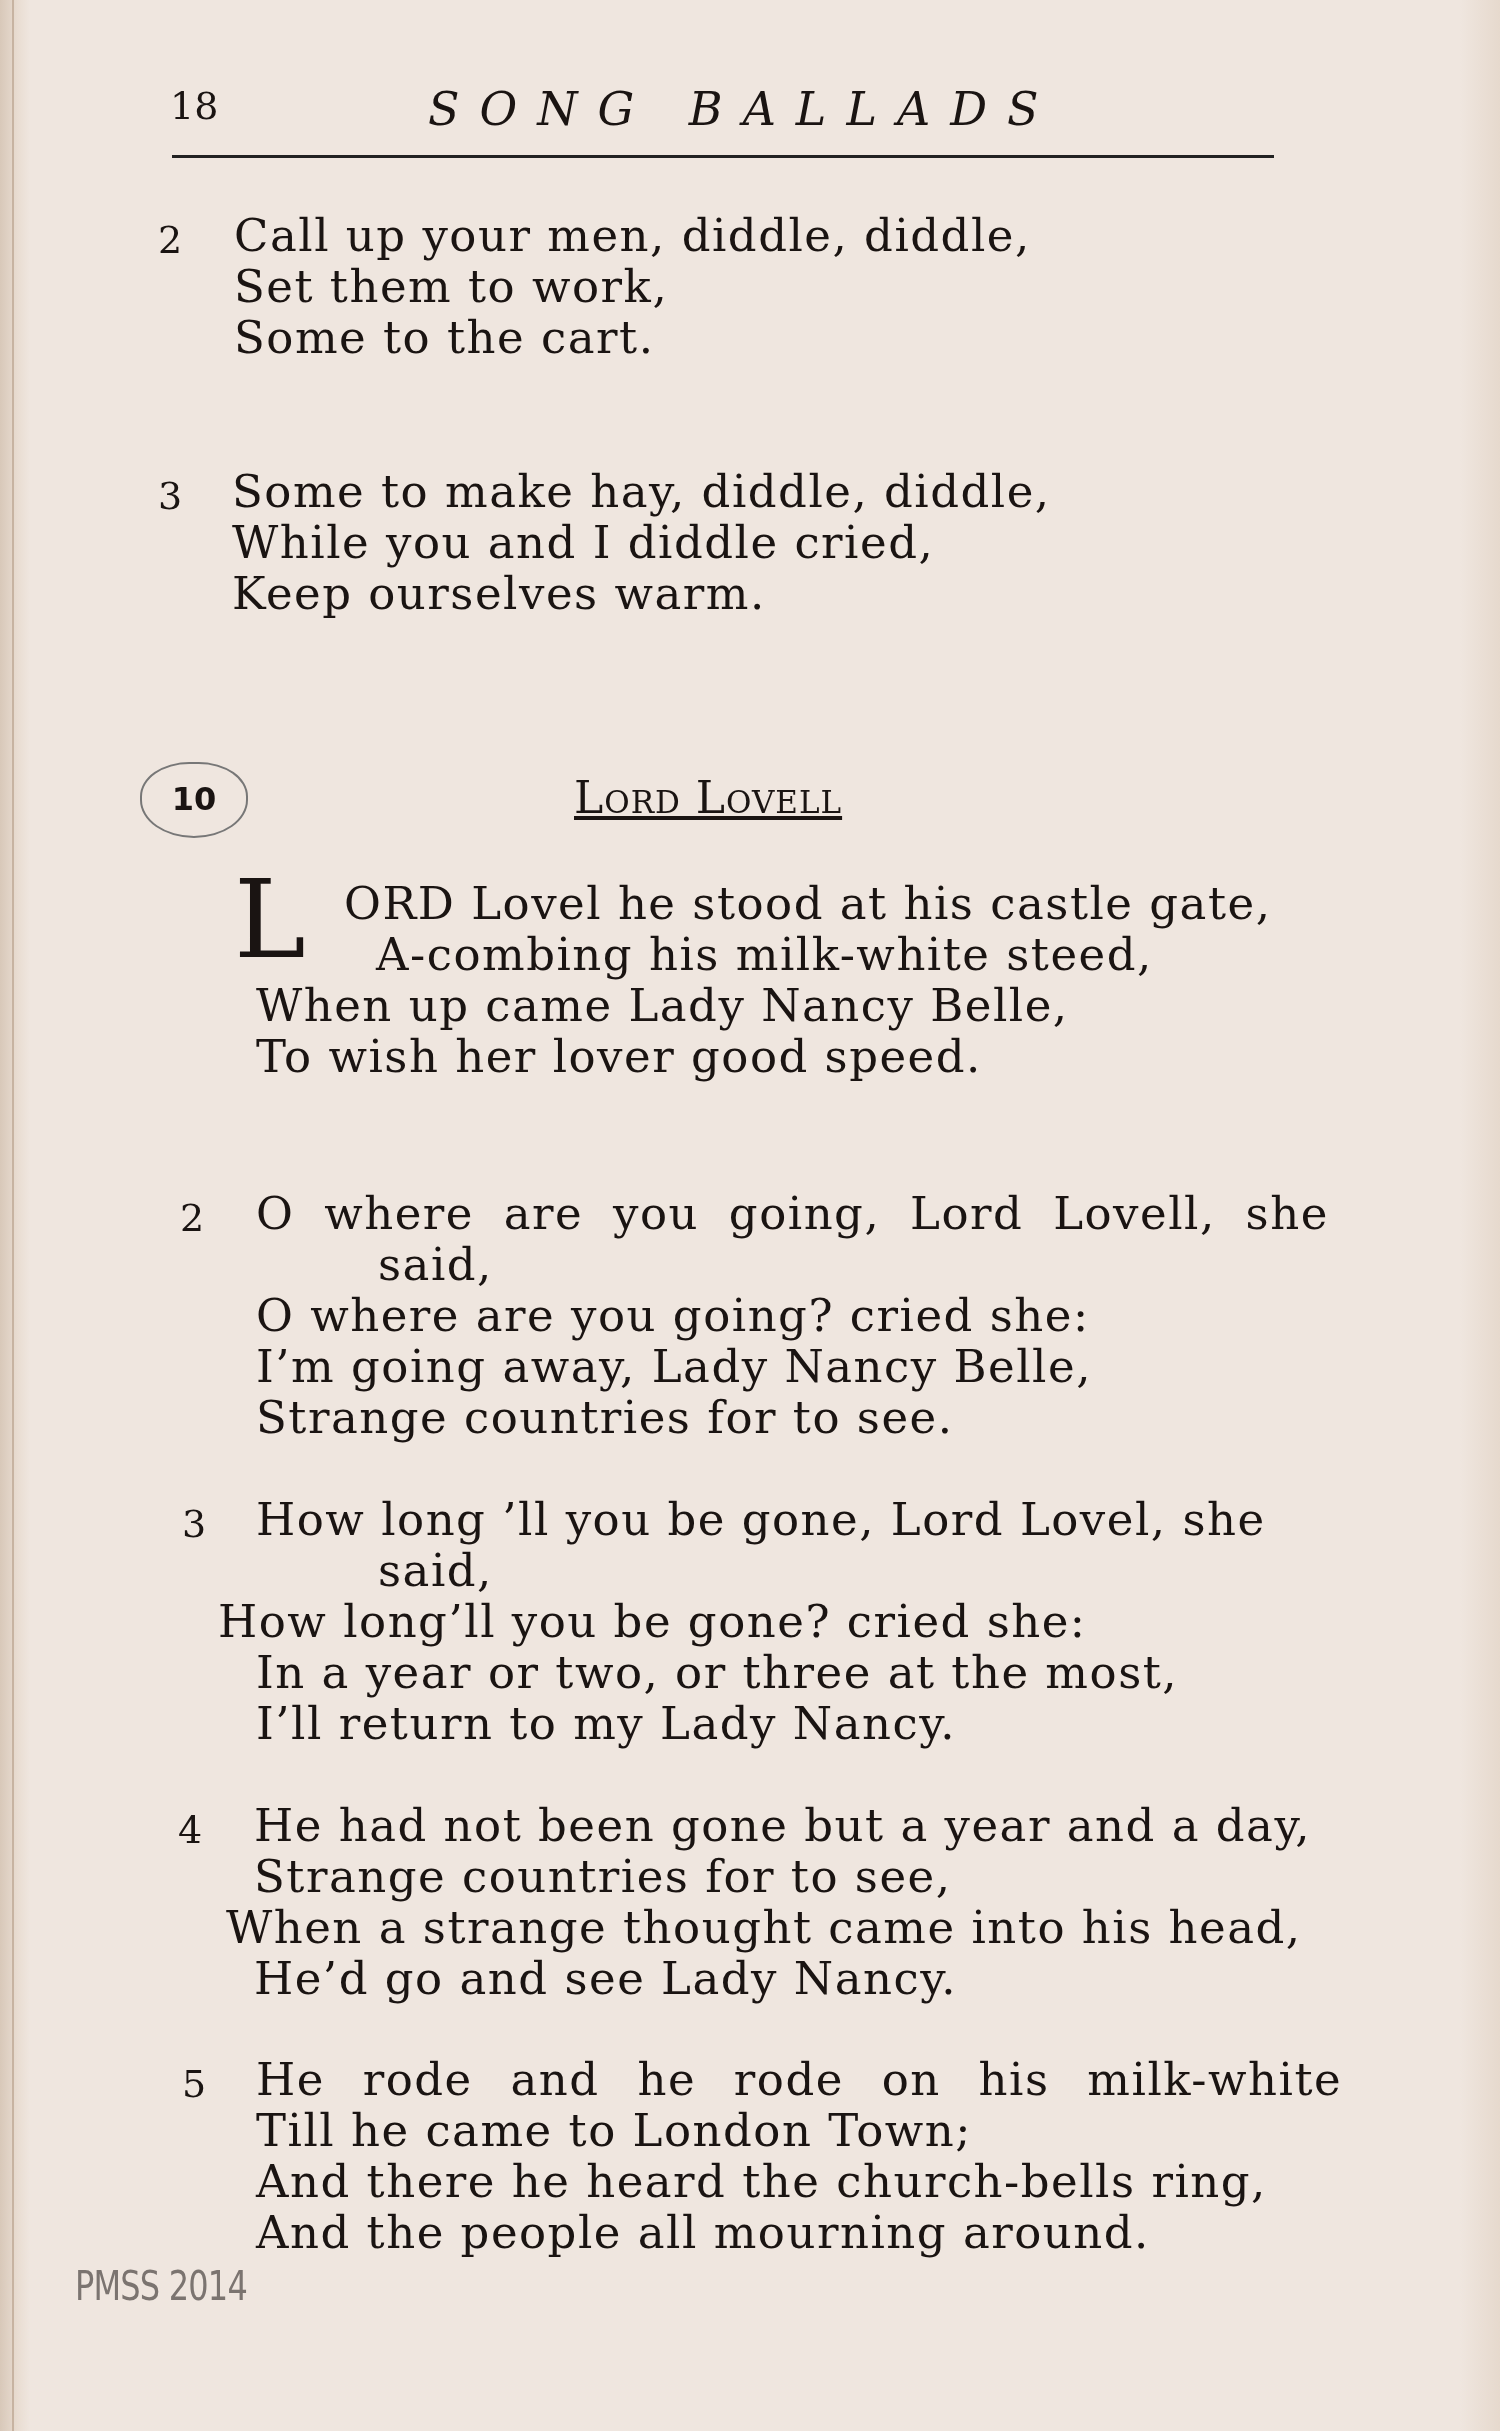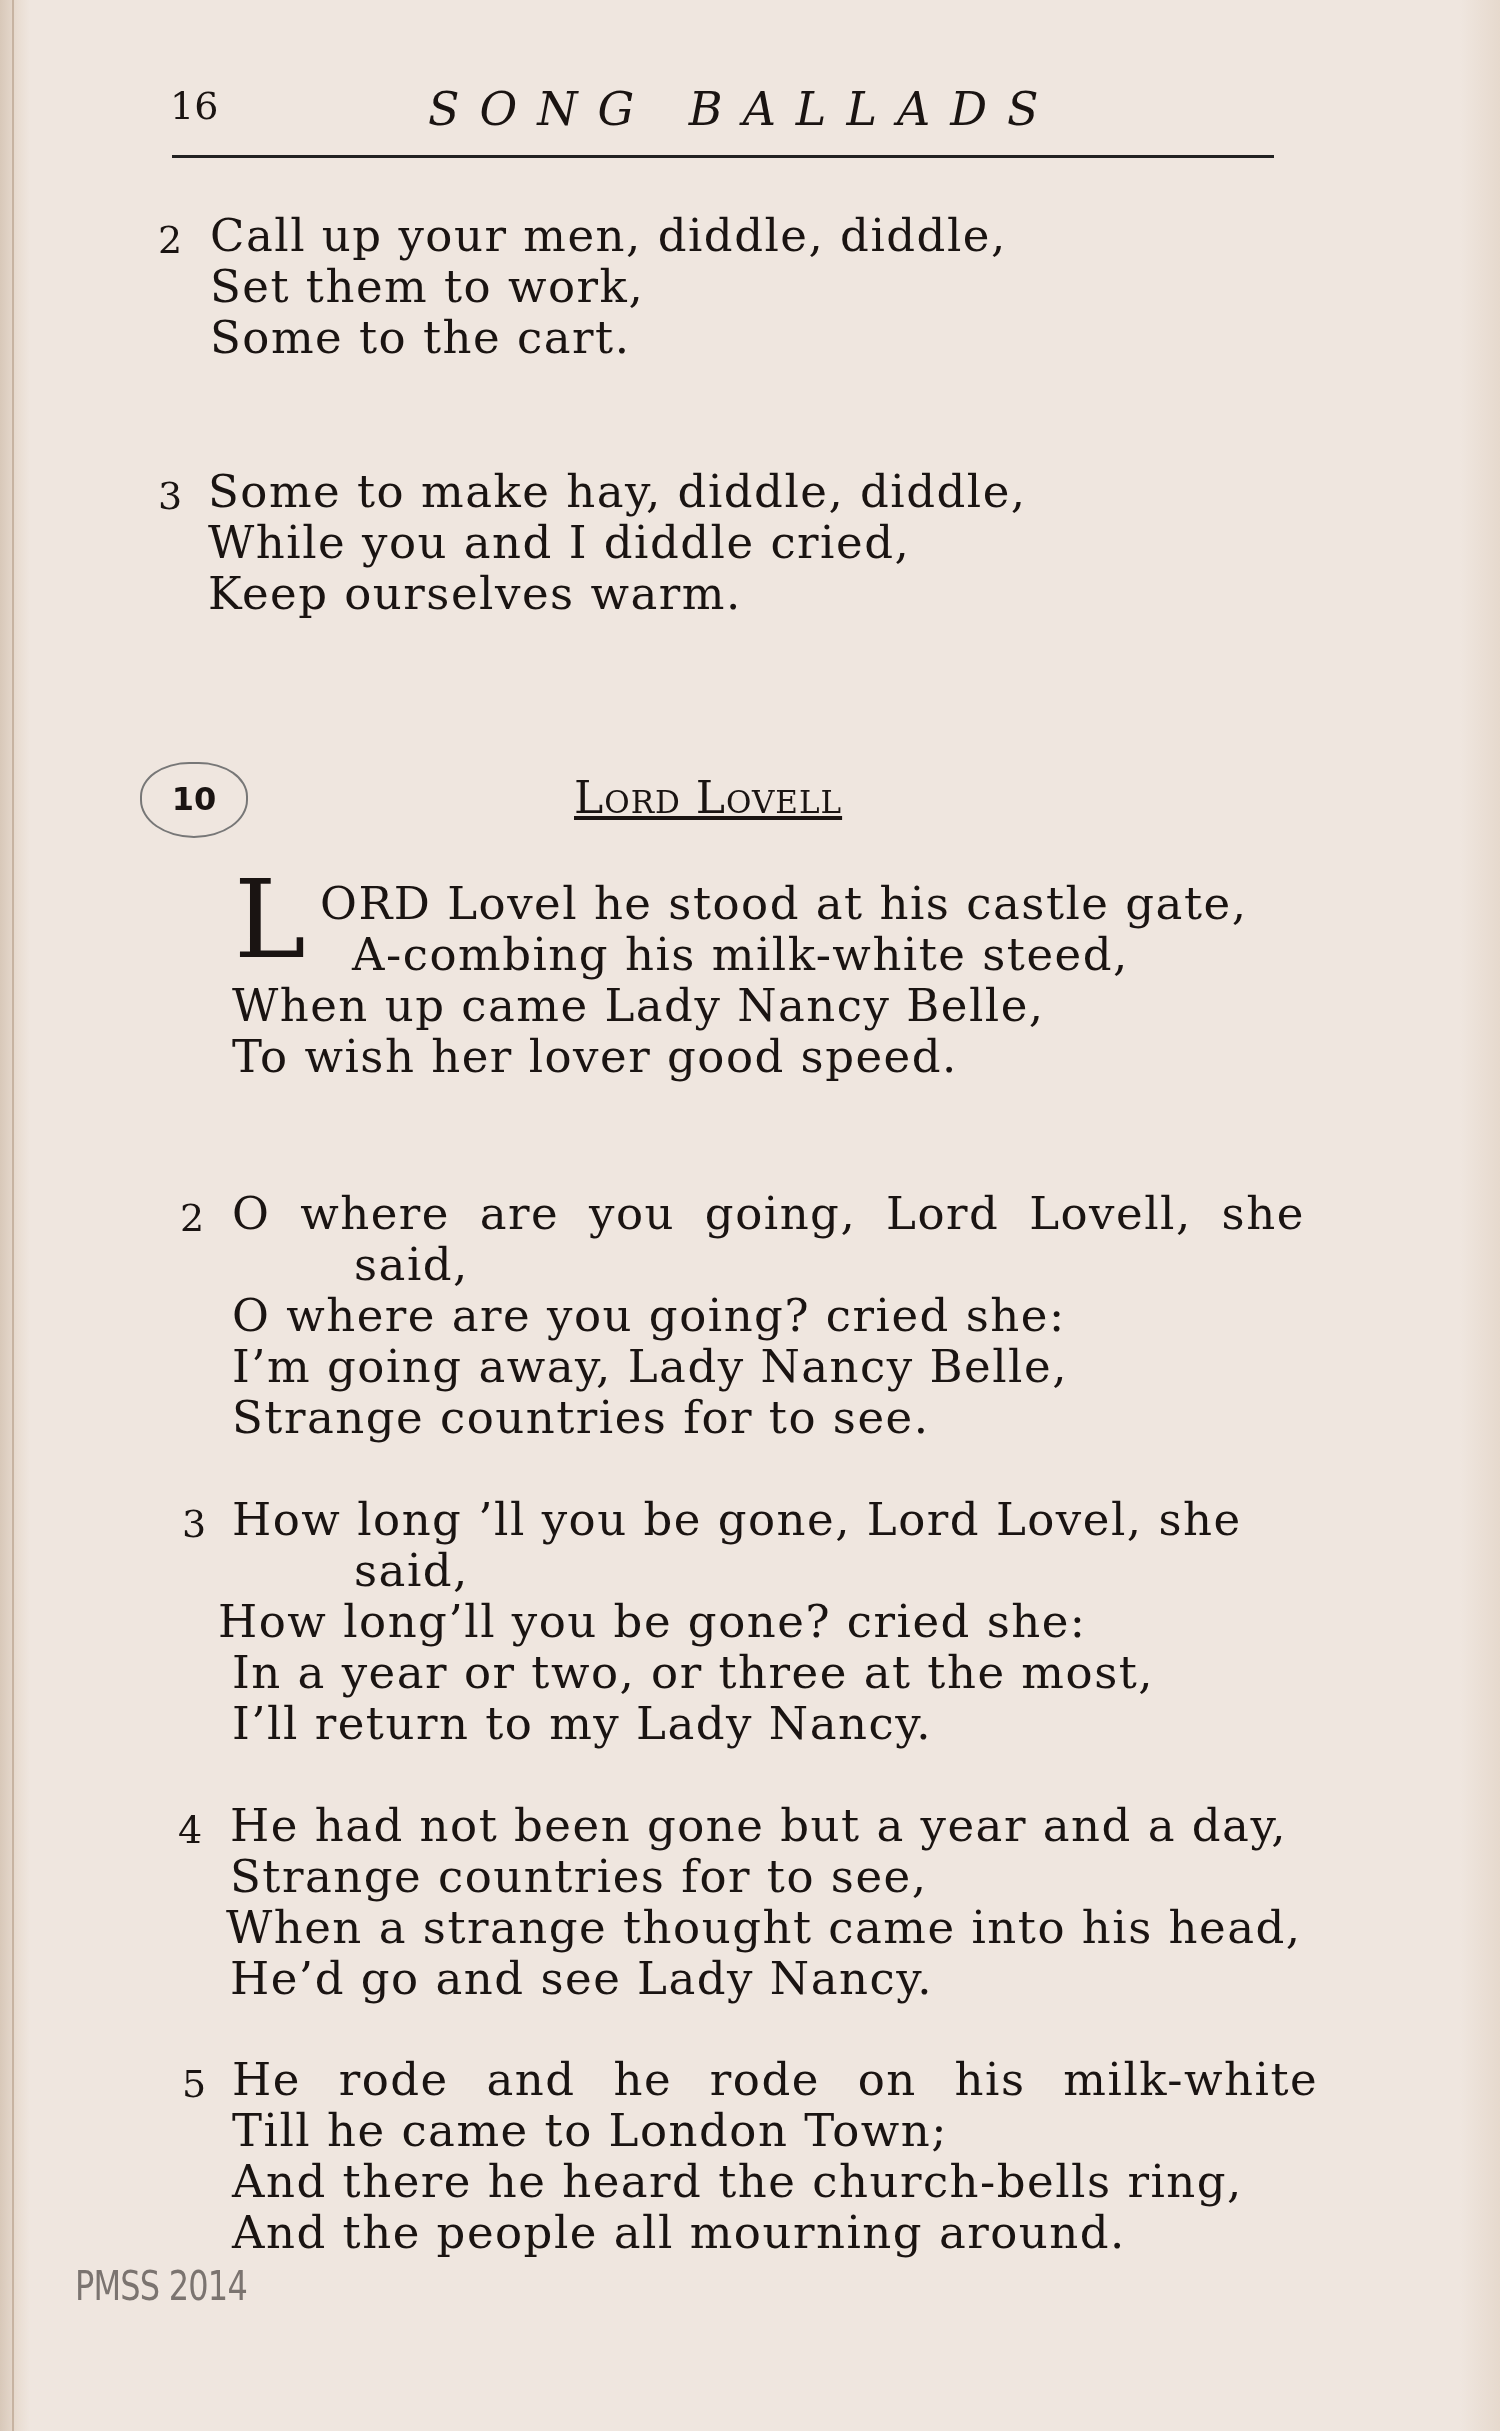--- a/index.html
+++ b/index.html
@@ -12,41 +12,41 @@
     background:linear-gradient(90deg,#d8c8b9,#e9ddd2 60%,#efe6df); }
   .edge-line { position:absolute; left:12px; top:0; width:2px; height:100%; background:#c7b3a1; }
   .edge-right { position:absolute; right:0; top:0; width:40px; height:100%;
     background:linear-gradient(90deg,#efe6df,#e6d9cd); }
   .header { position:absolute; left:170px; top:78px; width:1104px; height:80px; }
   .page-num { position:absolute; left:0; top:6px; font-size:38px; }
   .running-title { position:absolute; left:258px; top:4px; font-size:46px; font-style:italic;
     letter-spacing:20px; }
   .rule { position:absolute; left:172px; top:155px; width:1102px; height:3px; background:#222; }
   .stanza { position:absolute; }
-  .line { font-size:45px; line-height:51px; letter-spacing:1.5px; white-space:nowrap; }
+  .line { font-size:45px; line-height:51px; letter-spacing:1.5px; white-space:nowrap;margin-left:24px; }
   .num { position:absolute; font-size:38px; }
   .indent { padding-left:120px; }
   .song-num { position:absolute; left:140px; top:762px; width:104px; height:72px;
     border:2px solid #777; border-radius:50% 50% 55% 55%;
     font-family:"DejaVu Sans", sans-serif; font-weight:bold; font-size:32px;
     text-align:center; line-height:70px; }
   .song-title { position:absolute; left:574px; top:772px; font-size:44px; letter-spacing:1px; font-variant:small-caps;text-decoration:underline; }
   .drop-cap { position:absolute; left:234px; top:870px; font-size:108px; line-height:100px; }
   .watermark { position:absolute; left:75px; top:2263px; font-family:"DejaVu Sans", sans-serif;
     color:#7b7470; font-size:40px; letter-spacing:-1px; transform:scaleX(0.8); transform-origin:left; }
 </style>
 </head>
 <body>
 
 <div class="edge-left"></div>
 <div class="edge-line"></div>
 <div class="edge-right"></div>
 
 <div class="header">
-  <span class="page-num">16</span>
+  <span class="page-num">18</span>
   <span class="running-title">SONG BALLADS</span>
 </div>
 <div class="rule"></div>
 
 <span class="num" style="left:158px;top:218px">2</span>
 <div class="stanza" style="left:210px;top:210px">
   <div class="line">Call up your men, diddle, diddle,</div>
   <div class="line">Set them to work,</div>
   <div class="line">Some to the cart.</div>
 </div>

